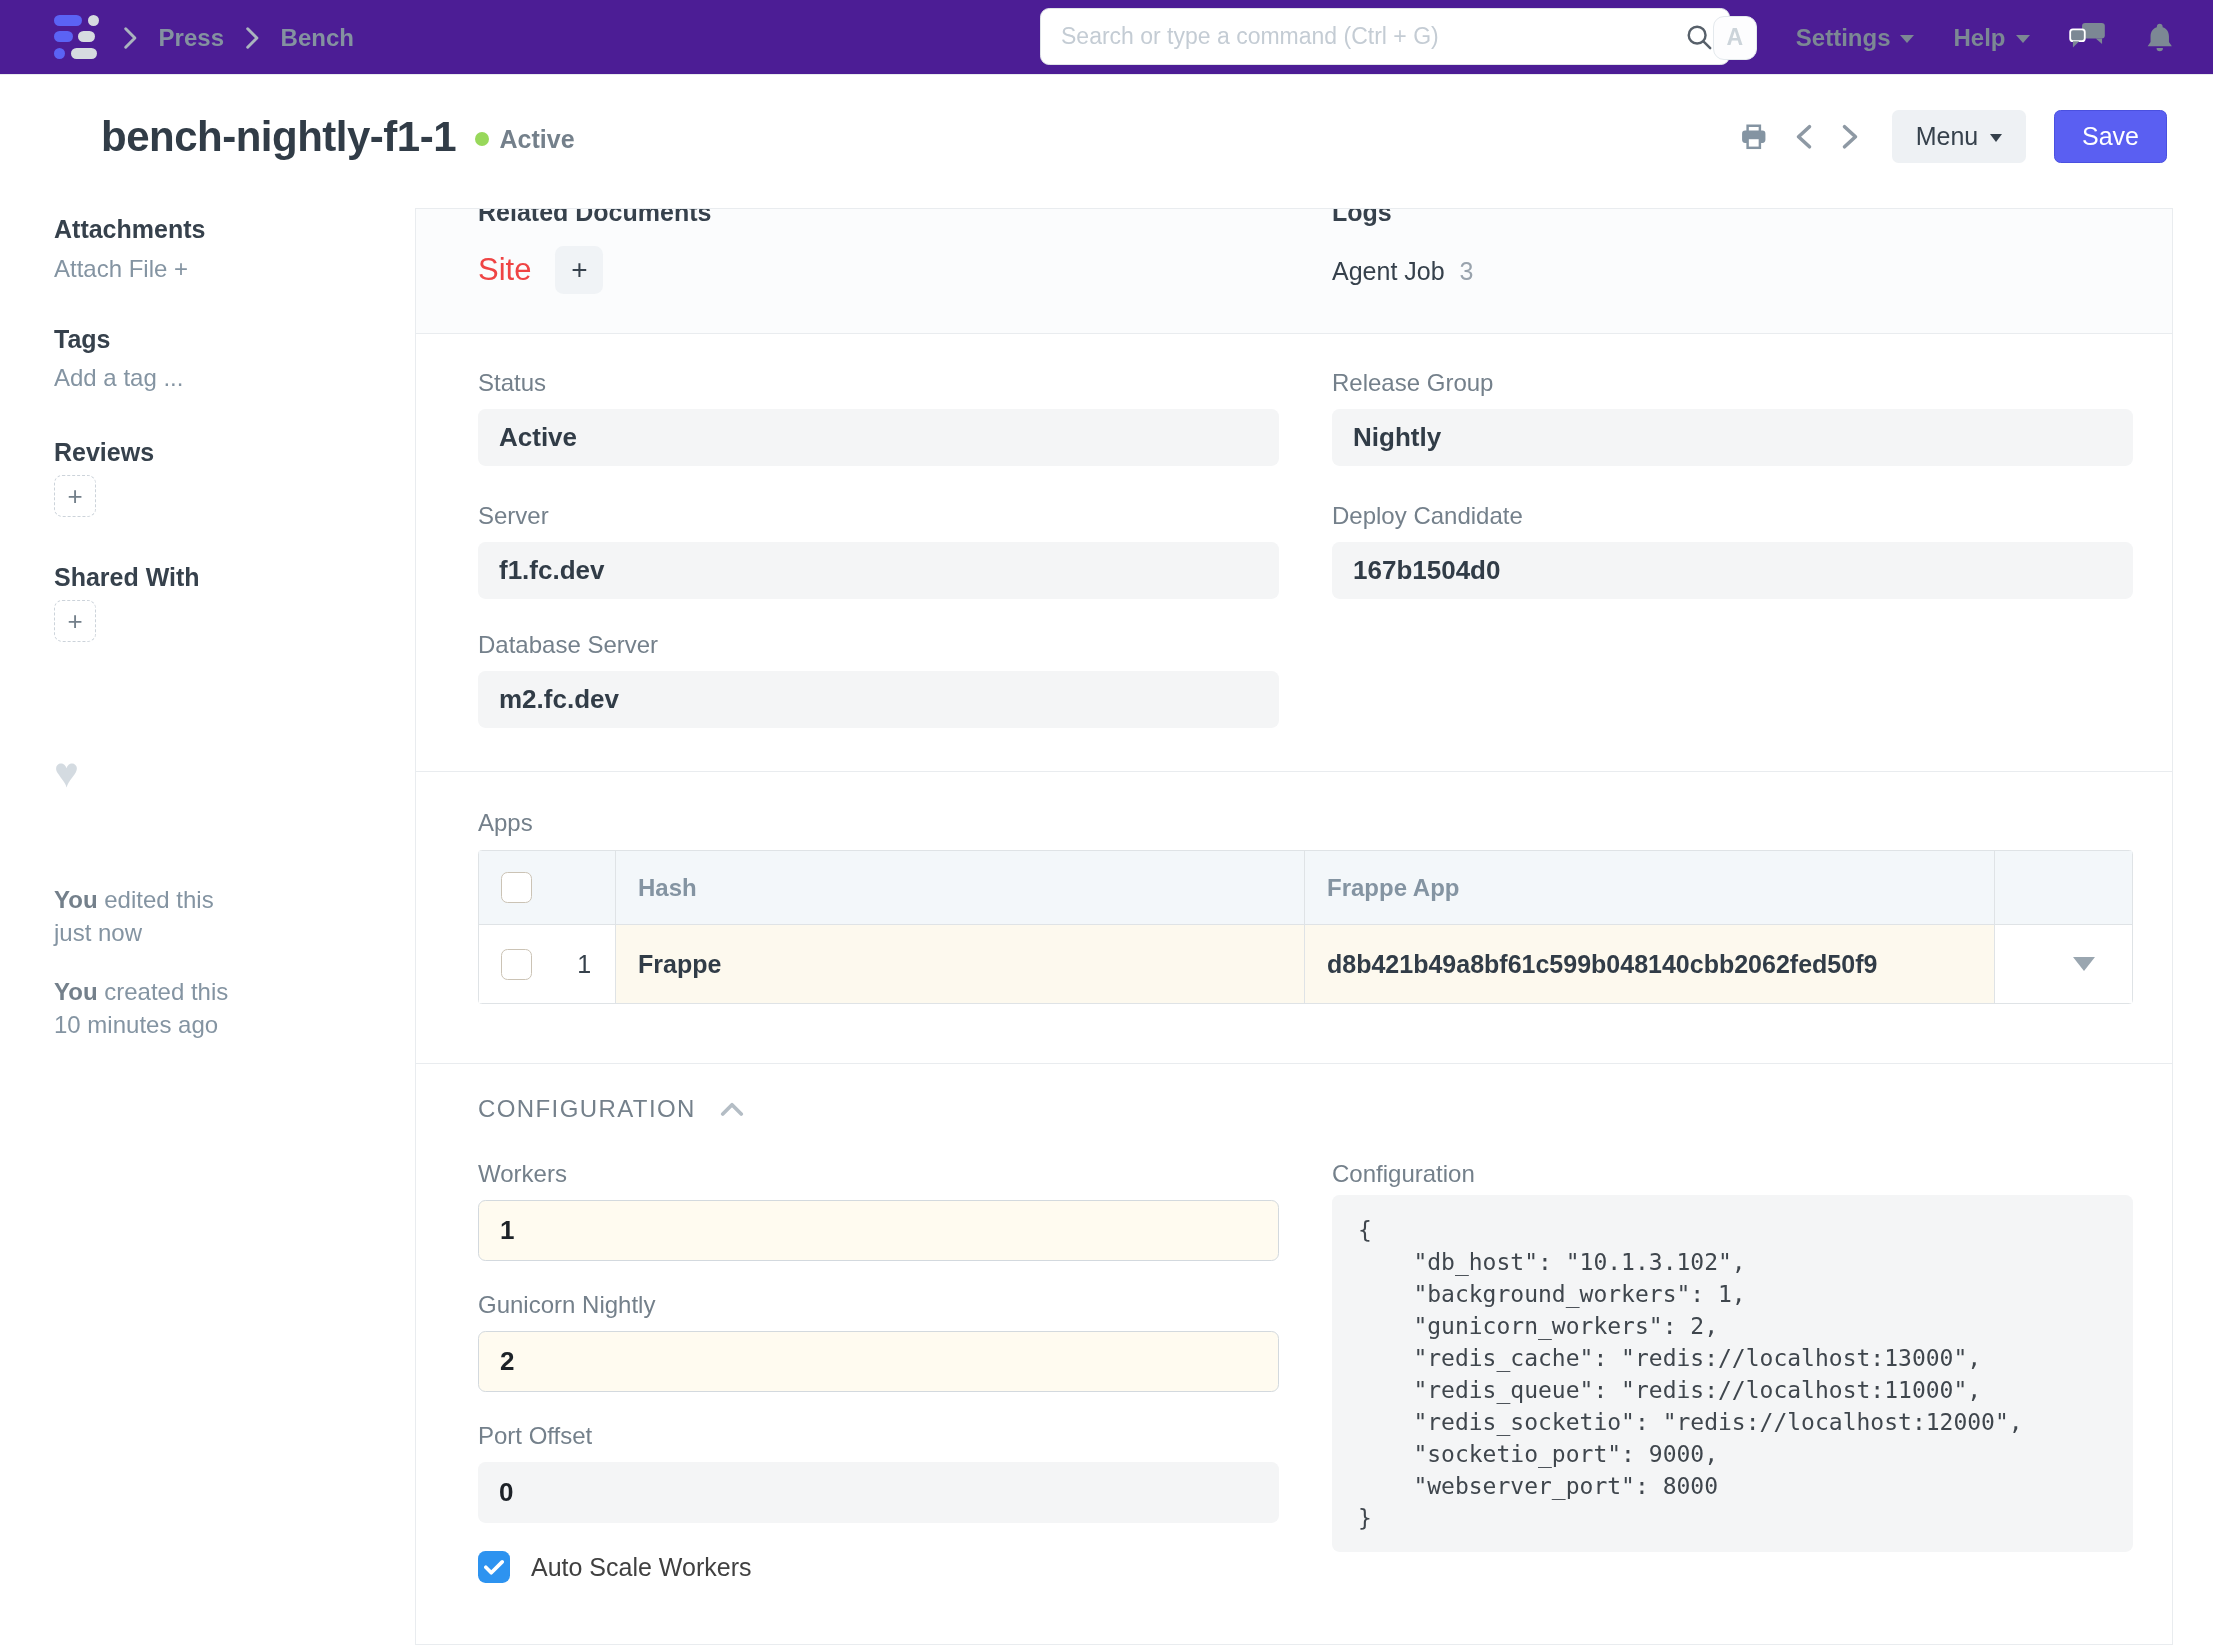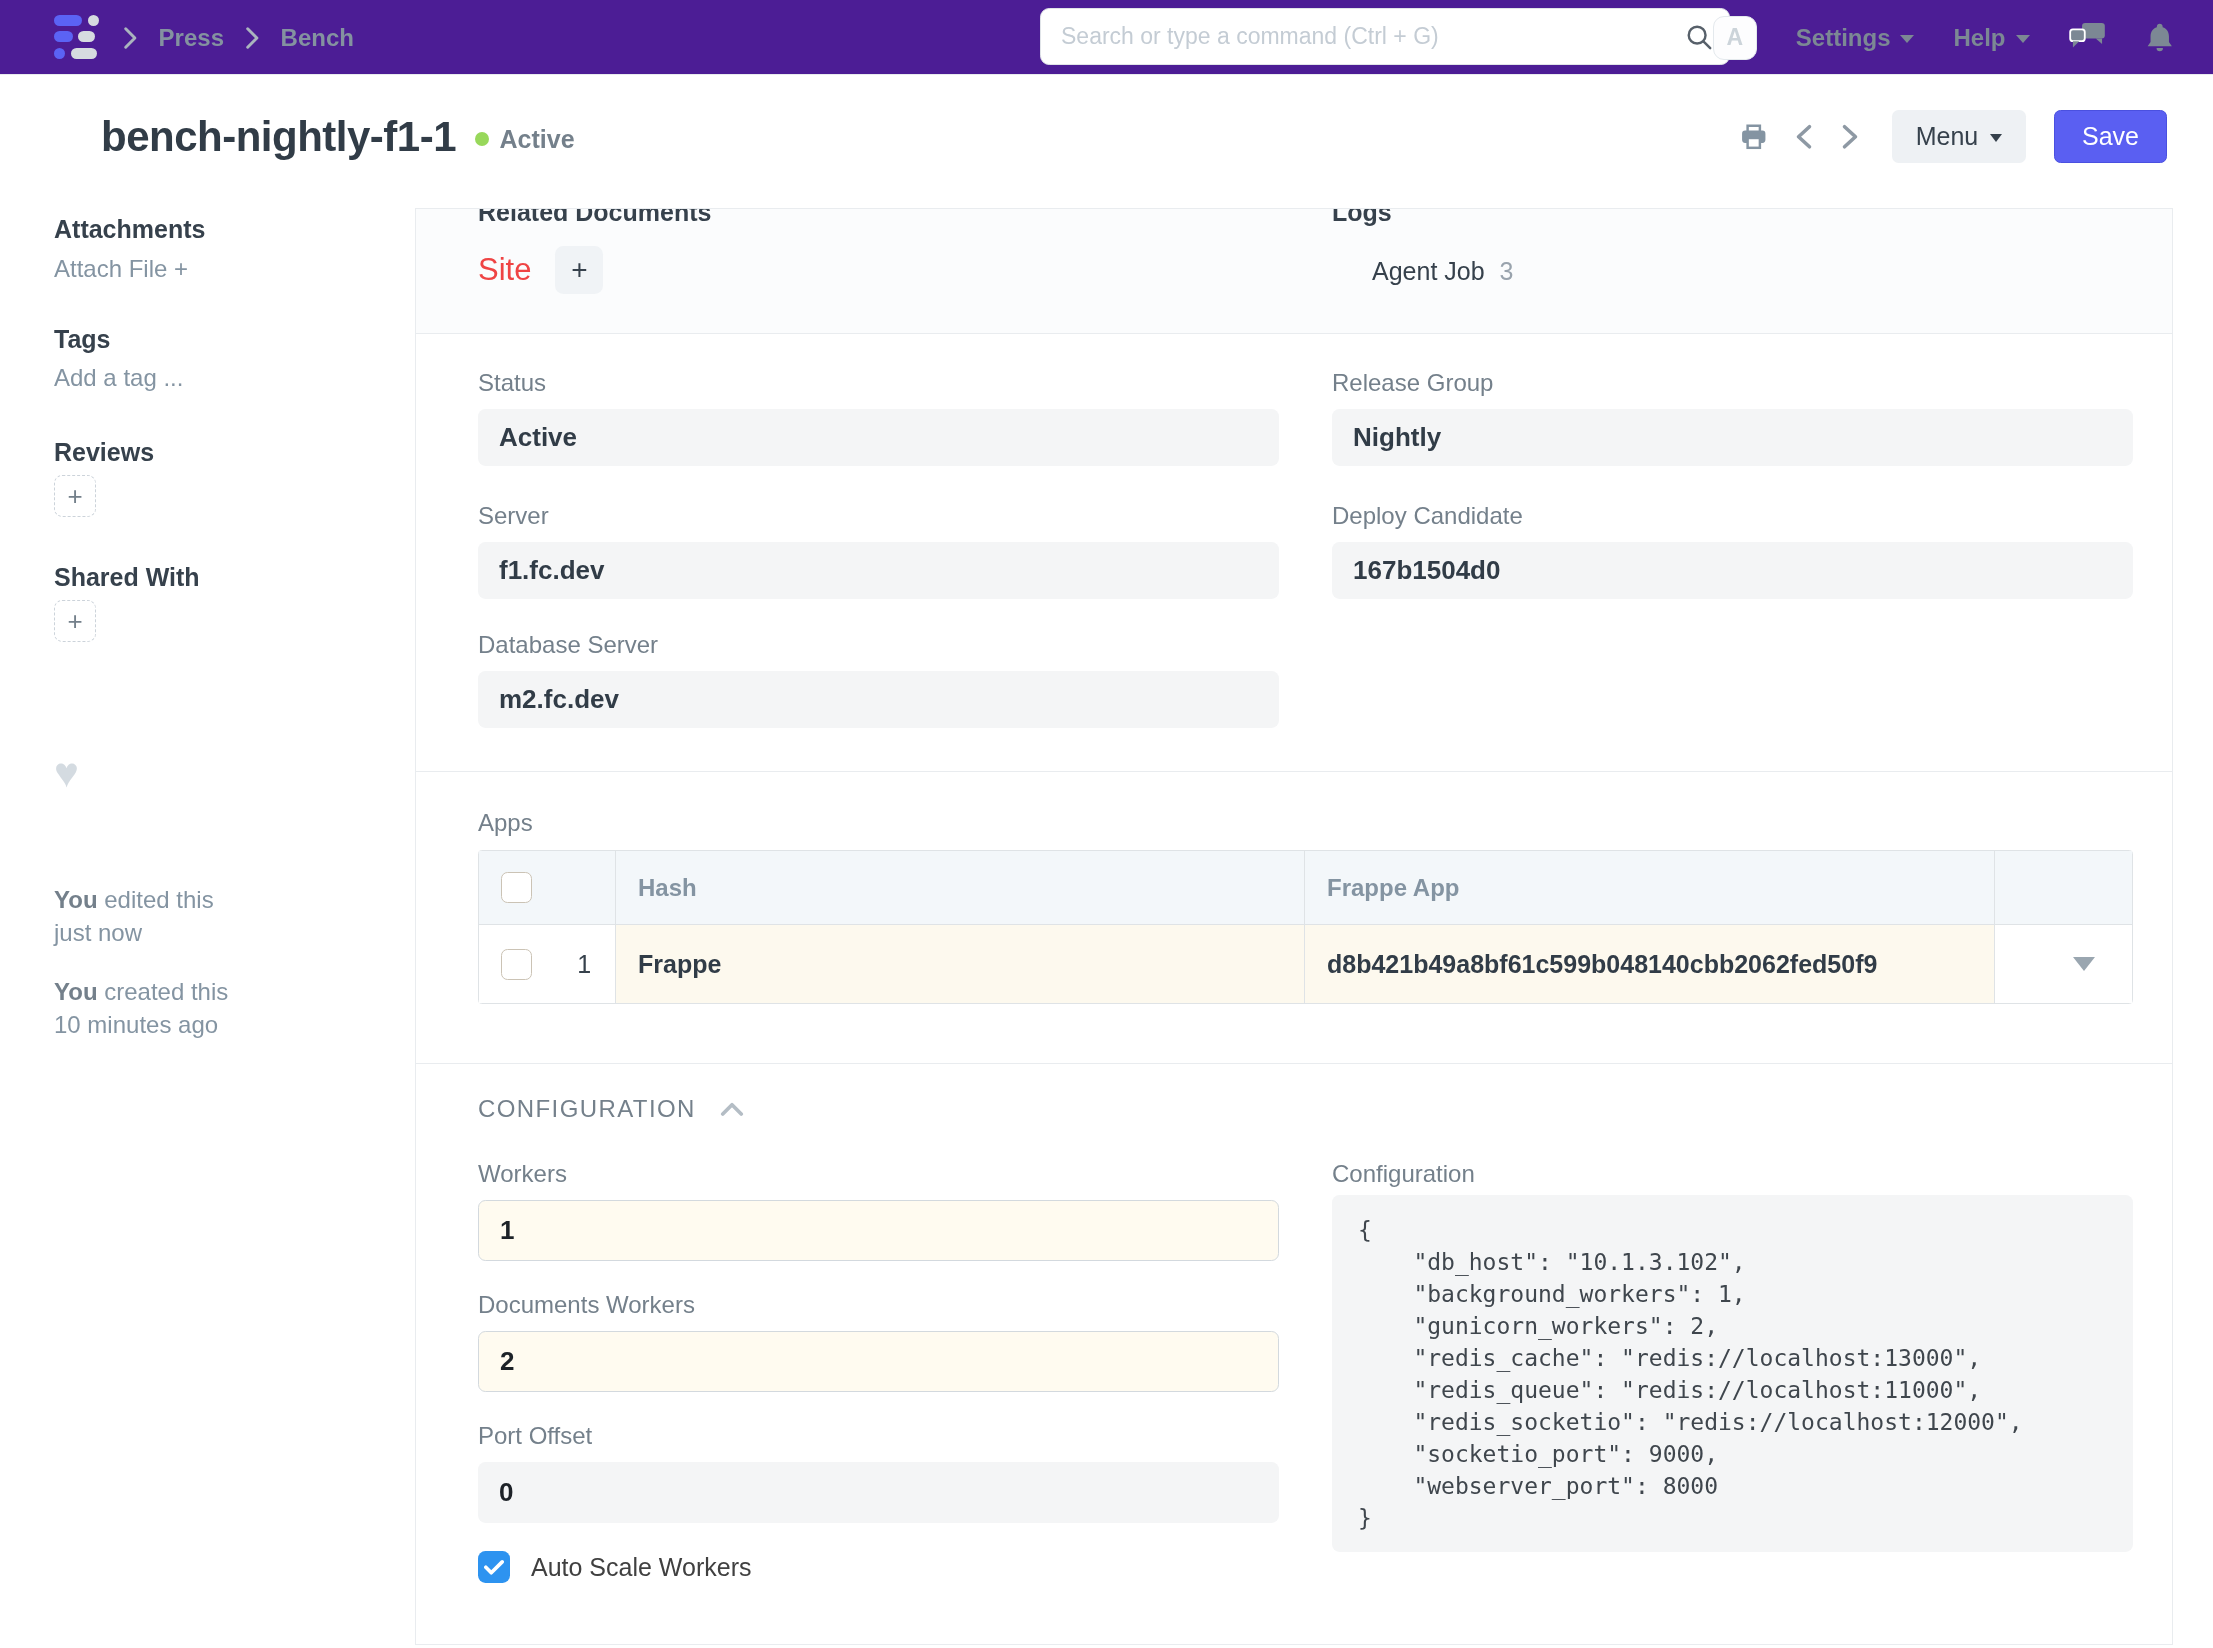--- a/index.html
+++ b/index.html
@@ -68,21 +68,21 @@
   .panel { position:absolute; left:415px; top:10px; width:1758px; height:1437px;
     border:0.9px solid #e9ecef; background:#fff; }
   .sec { position:relative; }
   .sec-related { height:125px; background:#fbfcfd; border-bottom:0.9px solid #e9ecef; overflow:hidden; }
   .clip-head { position:absolute; top:-12px; font-size:25px; font-weight:bold; color:#36414c; line-height:31px; }
   .rel-left { left:62px; } .rel-right { left:916px; }
   .site-row { position:absolute; left:62px; top:37px; display:flex; align-items:center; gap:24px; }
   .site-label { font-size:31px; color:#ef4444; cursor:pointer; }
   .plus-btn { width:48px; height:48px; background:#f0f3f6; border-radius:8.3px; display:flex; align-items:center;
     justify-content:center; font-size:28px; color:#36414c; cursor:pointer; }
-  .logs-row { position:absolute; left:956px; top:48px; display:flex; align-items:baseline; gap:14.8px; cursor:pointer;text-align:center; }
+  .logs-row { position:absolute; left:916px; top:48px; display:flex; align-items:baseline; gap:14.8px; cursor:pointer;text-align:center; }
   .logs-row .lbl { font-size:25px; color:#36414c; }
   .logs-row .cnt { font-size:25px; color:#99a3ad; }
 
   .sec-fields { height:438px; border-bottom:0.9px solid #e9ecef; }
   .field { position:absolute; width:801px; }
   .f-label { font-size:24px; color:#74808b; margin-bottom:12px; }
   .control { height:57px; background:#f4f5f6; border-radius:7.4px; display:flex; align-items:center;
     padding:0 21px; font-weight:bold; font-size:26px; color:#313c47; cursor:text; }
   .col-l { left:62px; } .col-r { left:916px; }
   .r1 { top:35px; } .r2 { top:168px; } .r3 { top:297px; }
@@ -314,21 +314,21 @@
         <svg width="24" height="14.8" viewBox="0 0 26 16" fill="none" stroke="#b4bdc5" stroke-width="4" stroke-linecap="round" stroke-linejoin="round">
             <polyline points="3,13 13,3 23,13"></polyline>
           </svg>
       </div>
 
       <div class="field col-l cf1">
         <div class="f-label">Workers</div>
         <div class="input-like changed">1</div>
       </div>
       <div class="field col-l cf2">
-        <div class="f-label">Documents Workers</div>
+        <div class="f-label">Gunicorn Nightly</div>
         <div class="input-like changed">2</div>
       </div>
       <div class="field col-l cf3">
         <div class="f-label">Port Offset</div>
         <div class="input-like plain">0</div>
       </div>
 
       <div class="check-row">
         <span class="cb-checked">
           <svg width="20" height="16.6" viewBox="0 0 22 18" fill="none" stroke="#ffffff" stroke-width="4" stroke-linecap="round" stroke-linejoin="round">

